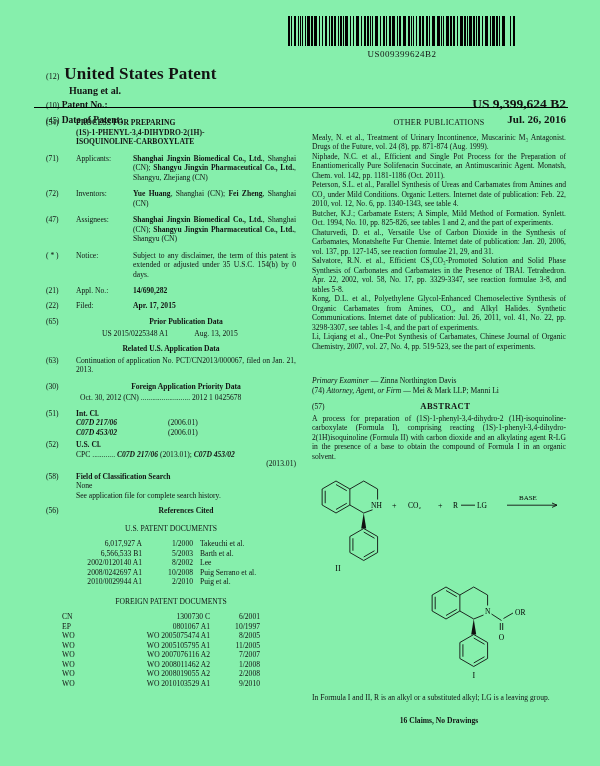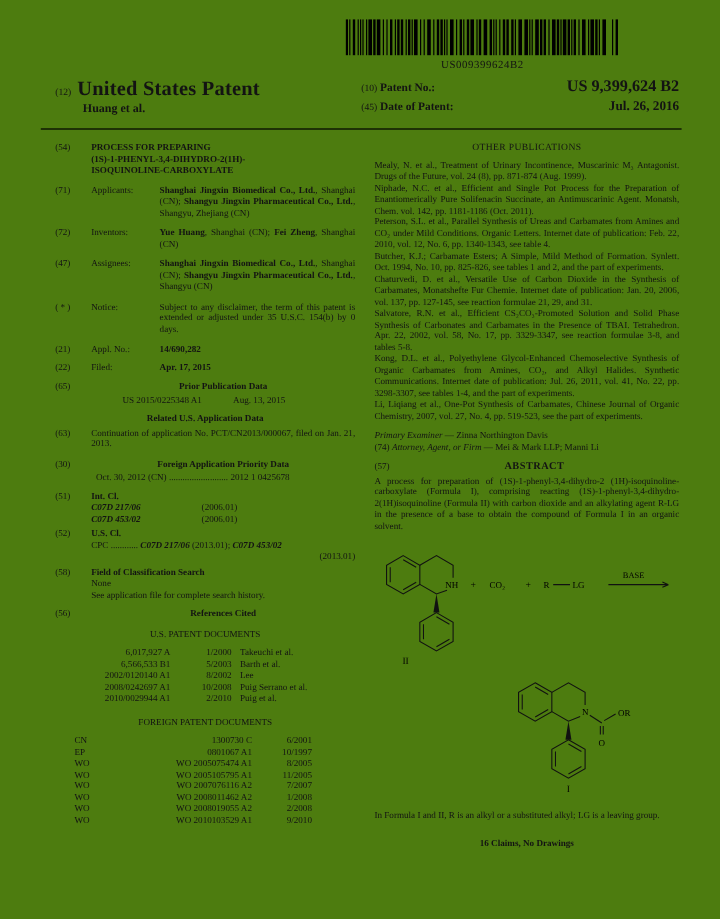--- a/index.html
+++ b/index.html
@@ -1,26 +1,26 @@
 <!DOCTYPE html>
 <html><head>
 <meta charset="utf-8">
 <style>
   html,body{margin:0;padding:0;background:#e8e8e8;}
   .page{
-    position:relative;width:600px;height:766px;background:#4d7c0f;
+    position:relative;width:600px;height:766px;background:#86efac;
     font-family:"Liberation Serif","DejaVu Serif",serif;color:#131313;
     overflow:hidden;margin:0 auto;
   }
   
   .barcode-wrap{position:absolute;left:288px;top:16px;width:228px;text-align:center;}
   .barcode-wrap svg{display:block;}
   .barcode-num{font-size:9px;letter-spacing:.5px;margin-top:1px;}
   
-  .header{position:absolute;left:46px;right:34px;top:64px;display:flex;justify-content:space-between;}
+  .header{position:absolute;left:46px;right:34px;top:64px;display:flex;justify-content:space-between;flex-direction:column;}
   .h-left .line1{display:flex;align-items:baseline;gap:5px;}
   .code-small{font-size:8px;}
   .us-patent{font-size:17px;font-weight:bold;letter-spacing:.2px;}
   .h-authors{font-size:10px;font-weight:bold;margin-left:23px;margin-top:1px;}
   .h-right{display:grid;grid-template-columns:auto auto;column-gap:10px;row-gap:1px;align-items:baseline;min-width:265px;}
   .h-lab{font-size:9.5px;font-weight:bold;white-space:nowrap;}
   .h-lab .code-small{font-weight:normal;}
   .h-val1{font-size:13.5px;font-weight:bold;text-align:right;white-space:nowrap;}
   .h-val2{font-size:11px;font-weight:bold;text-align:right;white-space:nowrap;}
   .rule{position:absolute;left:34px;right:32px;top:107px;border-top:1.6px solid #000;}
@@ -47,21 +47,21 @@
   .us-row{display:grid;grid-template-columns:90px 44px auto;column-gap:7px;margin-left:6px;}
   .us-row .c1{text-align:right;}
   .us-row .c2{text-align:right;}
   .f-row{display:grid;grid-template-columns:26px 116px 44px;column-gap:6px;margin-left:16px;}
   .f-row .c2{text-align:right;}
   .f-row .c3{text-align:right;}
   .ref-subhead{text-align:center;margin:8px 0 6px 0;}
   
   .op-head{text-align:center;font-size:8px;margin-bottom:5px;letter-spacing:.3px;}
   .pub{ text-align:justify;}
-  .exam{margin-top:7px;}
+  .exam{margin-top:25px;}
   .abs-head{display:flex;margin:7px 0 2px 0;}
   .abs-title{flex:1;text-align:center;font-weight:bold;font-size:8.6px;letter-spacing:.4px;}
   .abs-text{text-align:justify;}
   .scheme{margin-top:6px;}
   .scheme svg{display:block;}
   .svg2{margin-left:112px;margin-top:2px;}
   .formula-note{margin-top:10px;text-align:justify;}
   .claims{font-weight:bold;text-align:center;margin-top:13px;}
   svg text{font-family:"Liberation Serif","DejaVu Serif",serif;}
 </style>

